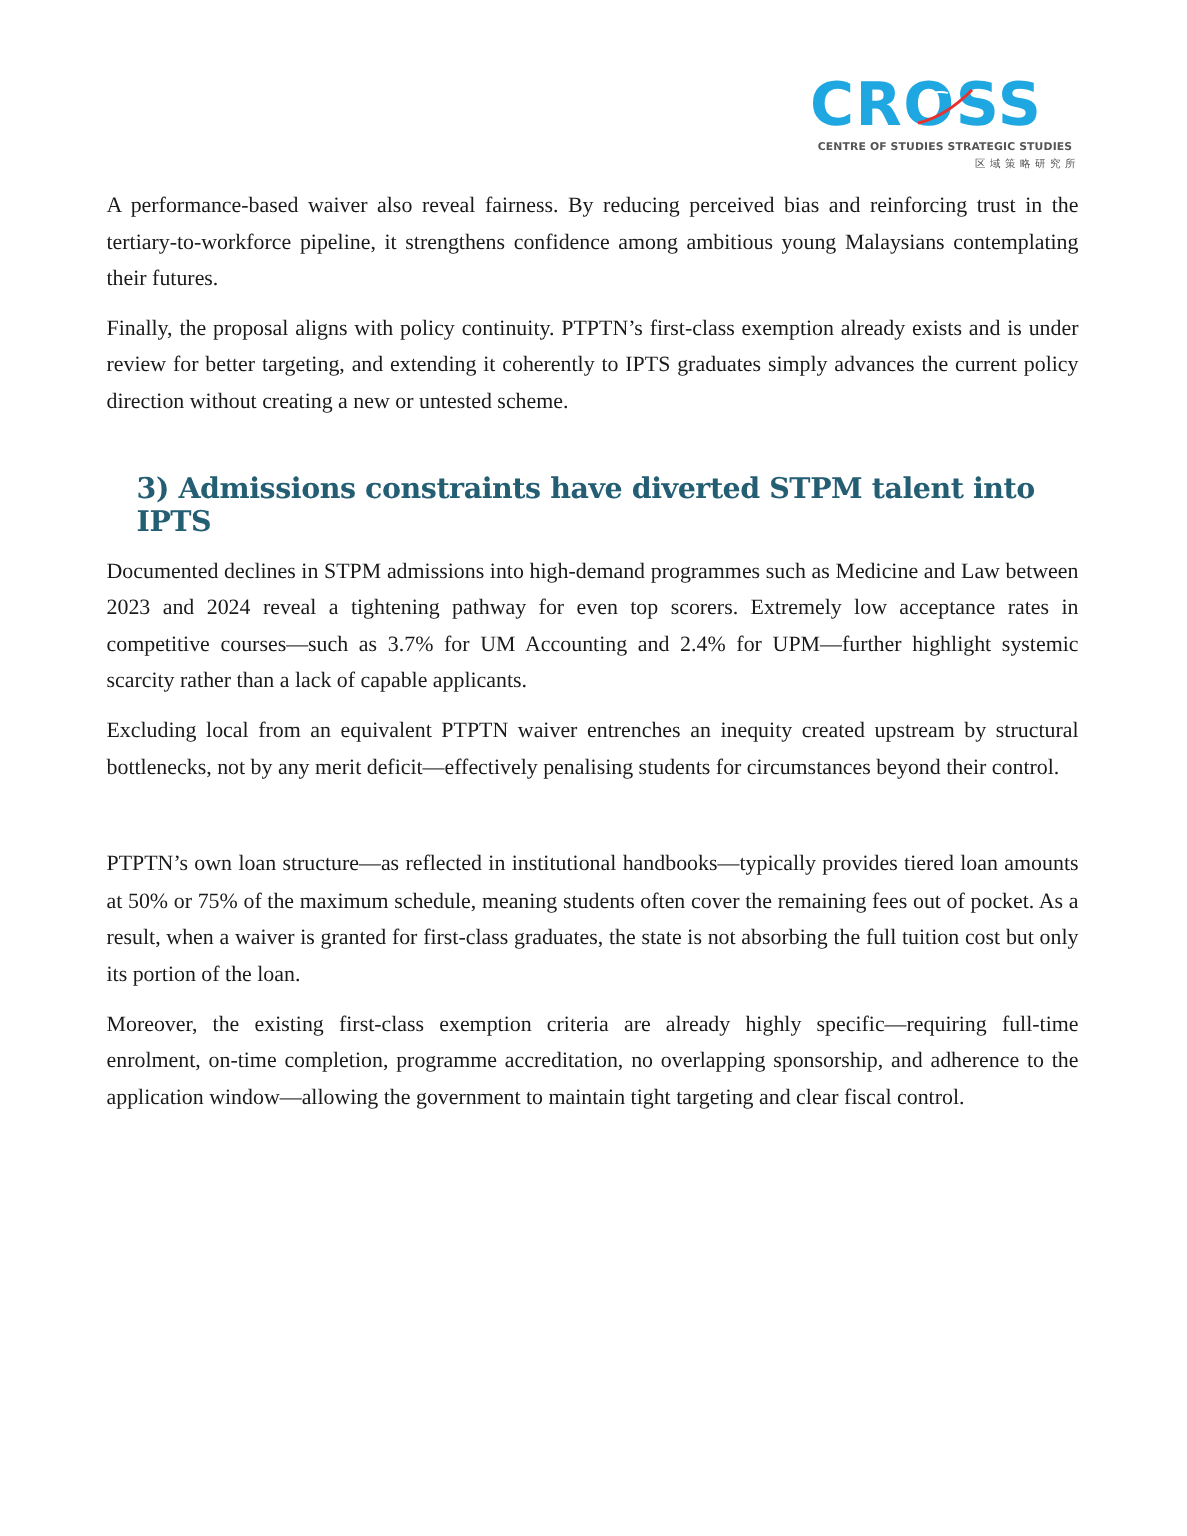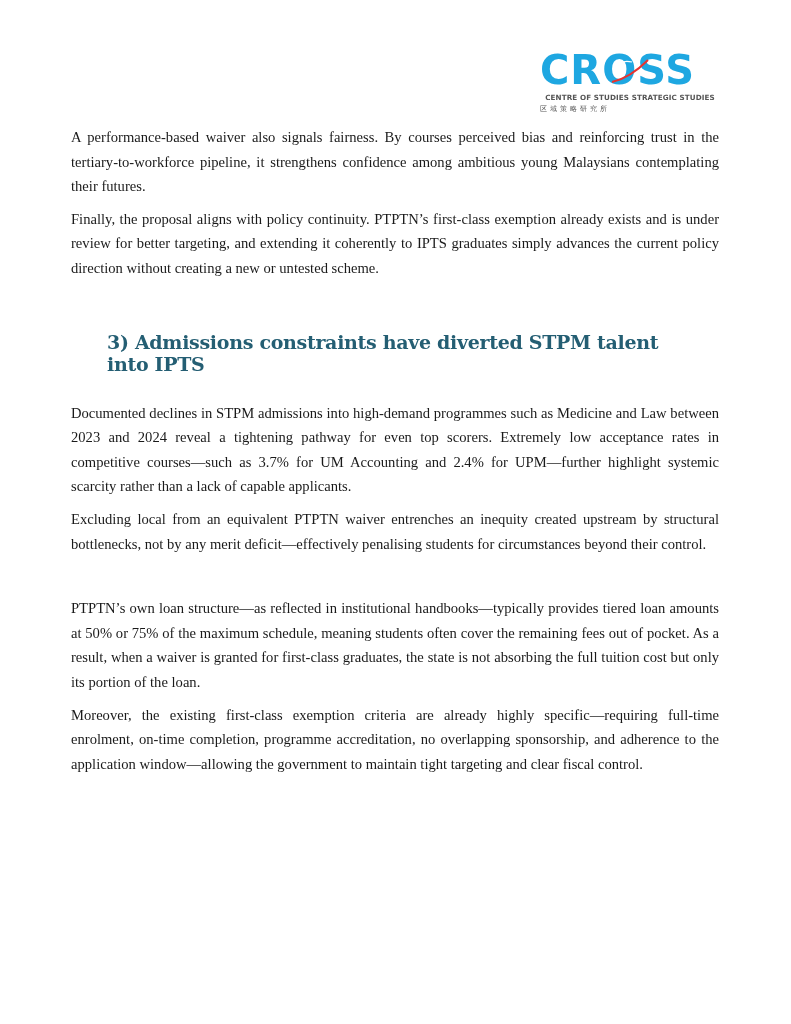--- a/index.html
+++ b/index.html
@@ -3,45 +3,45 @@
 <meta charset="utf-8">
 <style>
   html, body { margin: 0; padding: 0; background: #ffffff; }
   body { width: 791px; height: 1024px; position: relative; overflow: hidden; }
   .page { position: absolute; left: 0; top: 0; width: 791px; height: 1024px; background: #fff; border-radius: 32px; }
 
   .logo { position: absolute; left: 540px; top: 50px; width: 180px; height: 68px; }
   .logo-word { position: absolute; left: 0; top: 0; font-family: "DejaVu Sans", sans-serif; font-weight: bold; font-size: 40px; letter-spacing: 1px; color: #1ea7e1; line-height: 40px; }
   .logo-swoosh { position: absolute; left: 70px; top: 6px; width: 40px; height: 32px; }
   .logo-sub { position: absolute; left: 0; top: 43px; width: 180px; text-align: center; font-family: "DejaVu Sans", sans-serif; font-weight: bold; font-size: 7.2px; color: #555; letter-spacing: 0.1px; white-space: nowrap; }
-  .logo-cn { position: absolute; left: 0; top: 54px; width: 180px; text-align: left; font-family: "DejaVu Sans", sans-serif; font-size: 7px; color: #555; letter-spacing: 3px; white-space: nowrap; }
+  .logo-cn { position: absolute; left: 0; top: 54px; width: 180px; text-align: right; font-family: "DejaVu Sans", sans-serif; font-size: 7px; color: #555; letter-spacing: 3px; white-space: nowrap; }
 
   .content { position: absolute; left: 71px; top: 125px; width: 648px; font-family: "Liberation Serif", "DejaVu Serif", serif; }
   p.body { margin: 0 0 8px 0; font-size: 14.6px; line-height: 24.6px; color: #1a1a1a; text-align: justify; }
-  h2.section { margin: 16px; font-family: "DejaVu Serif", serif; font-weight: bold; font-size: 19px; color: #245e73; padding-left: 20px; letter-spacing: -0.3px; }
+  h2.section { margin: 0; font-family: "DejaVu Serif", serif; font-weight: bold; font-size: 19px; color: #245e73; padding-left: 20px; letter-spacing: -0.3px; }
 
   .footer { position: absolute; left: 0; top: 963px; width: 791px; text-align: center; font-family: "Liberation Serif", serif; font-size: 11px; color: #7a7a7a; }
 </style>
 </head>
 <body>
 
 <div class="page">
 
   <div class="logo">
     <div class="logo-word">CROSS</div>
     <svg class="logo-swoosh" viewBox="0 0 40 32">
       <path d="M2 26 Q 20 22 38 4" stroke="#e8322f" stroke-width="2" fill="none"></path>
       <path d="M8 8 Q 14 4 22 6" stroke="#ffffff" stroke-width="1.2" fill="none"></path>
     </svg>
     <div class="logo-sub">CENTRE OF STUDIES STRATEGIC STUDIES</div>
     <div class="logo-cn">区域策略研究所</div>
   </div>
 
   <div class="content">
-    <p class="body">A performance-based waiver also signals fairness. By courses perceived bias and reinforcing trust in the tertiary-to-workforce pipeline, it strengthens confidence among ambitious young Malaysians contemplating their futures.</p>
+    <p class="body">A performance-based waiver also reveal fairness. By reducing perceived bias and reinforcing trust in the tertiary-to-workforce pipeline, it strengthens confidence among ambitious young Malaysians contemplating their futures.</p>
     <p class="body">Finally, the proposal aligns with policy continuity. PTPTN’s first-class exemption already exists and is under review for better targeting, and extending it coherently to IPTS graduates simply advances the current policy direction without creating a new or untested scheme.</p>
 
     <div style="height:26px"></div>
     <h2 class="section">3) Admissions constraints have diverted STPM talent into IPTS</h2>
     <div style="height:10px"></div>
     <p class="body">Documented declines in STPM admissions into high-demand programmes such as Medicine and Law between 2023 and 2024 reveal a tightening pathway for even top scorers. Extremely low acceptance rates in competitive courses—such as 3.7% for UM Accounting and 2.4% for UPM—further highlight systemic scarcity rather than a lack of capable applicants.</p>
     <p class="body">Excluding local from an equivalent PTPTN waiver entrenches an inequity created upstream by structural bottlenecks, not by any merit deficit—effectively penalising students for circumstances beyond their control.</p>
 
     <div style="height:22px"></div>
     <div style="height:10px"></div>

